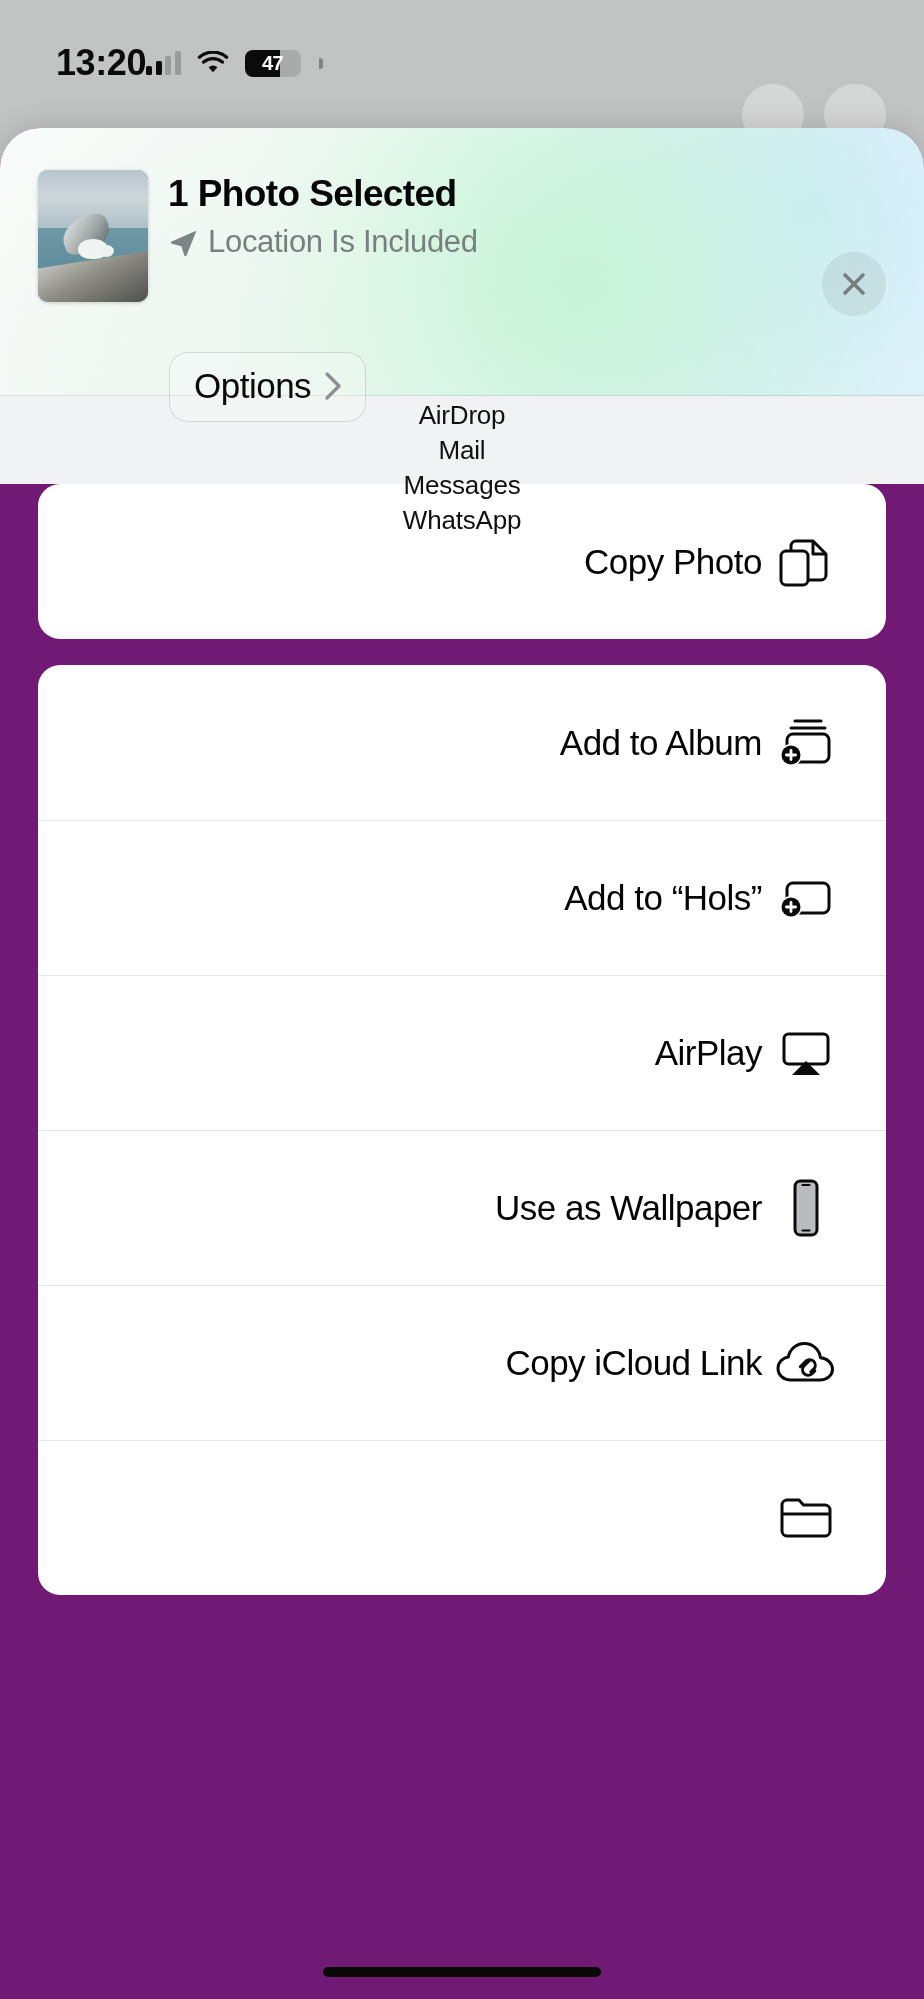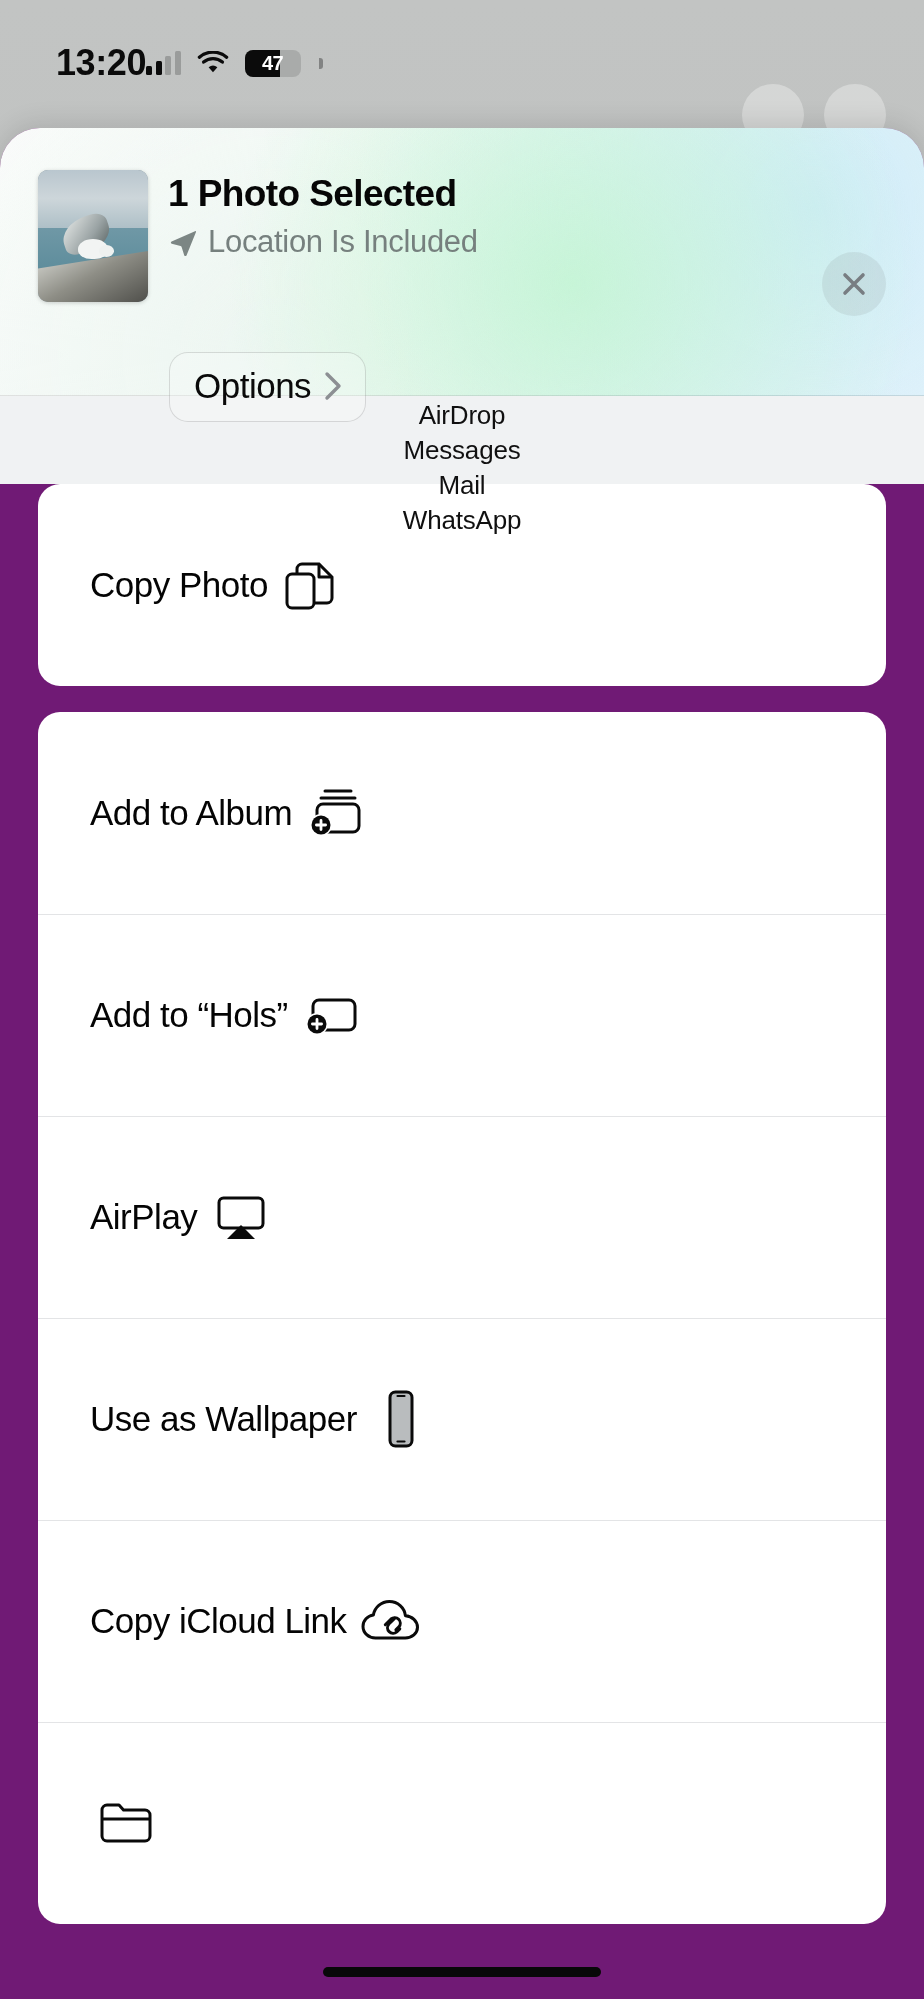--- a/index.html
+++ b/index.html
@@ -199,22 +199,22 @@
     padding:0 38px 0 38px;
   }
   .card {
     background:#ffffff;
     border-radius:22px;
     overflow:hidden;
     margin-bottom:26px;
   }
   .row {
     position:relative;
-    display:flex; align-items:center; justify-content:flex-start;
-    height:202px;
+    display:flex; align-items:center; justify-content:flex-end;
+    height:155px;
     padding:0 44px 0 52px;
     gap:8px;
   }
   .row + .row::before {
     content:"";
     position:absolute; left:0; right:0; top:0;
     height:1px; background:#e3e4e6;
   }
   .row-label {
     font-size:35px; font-weight:400; color:#040404;
@@ -311,24 +311,24 @@
         </svg>
       </span>
     </div>
   </div>
 
   <div id="app-row">
     <div class="app-item">
       <span class="app-label">AirDrop</span>
     </div>
     <div class="app-item">
+      <span class="app-label">Mail</span>
+    </div>
+    <div class="app-item">
       <span class="app-label">Messages</span>
-    </div>
-    <div class="app-item">
-      <span class="app-label">Mail</span>
     </div>
     <div class="app-item">
       <span class="app-label">WhatsApp</span>
     </div>
   </div>
 
   <div id="action-list">
 
     <div class="card">
       <div class="row">

